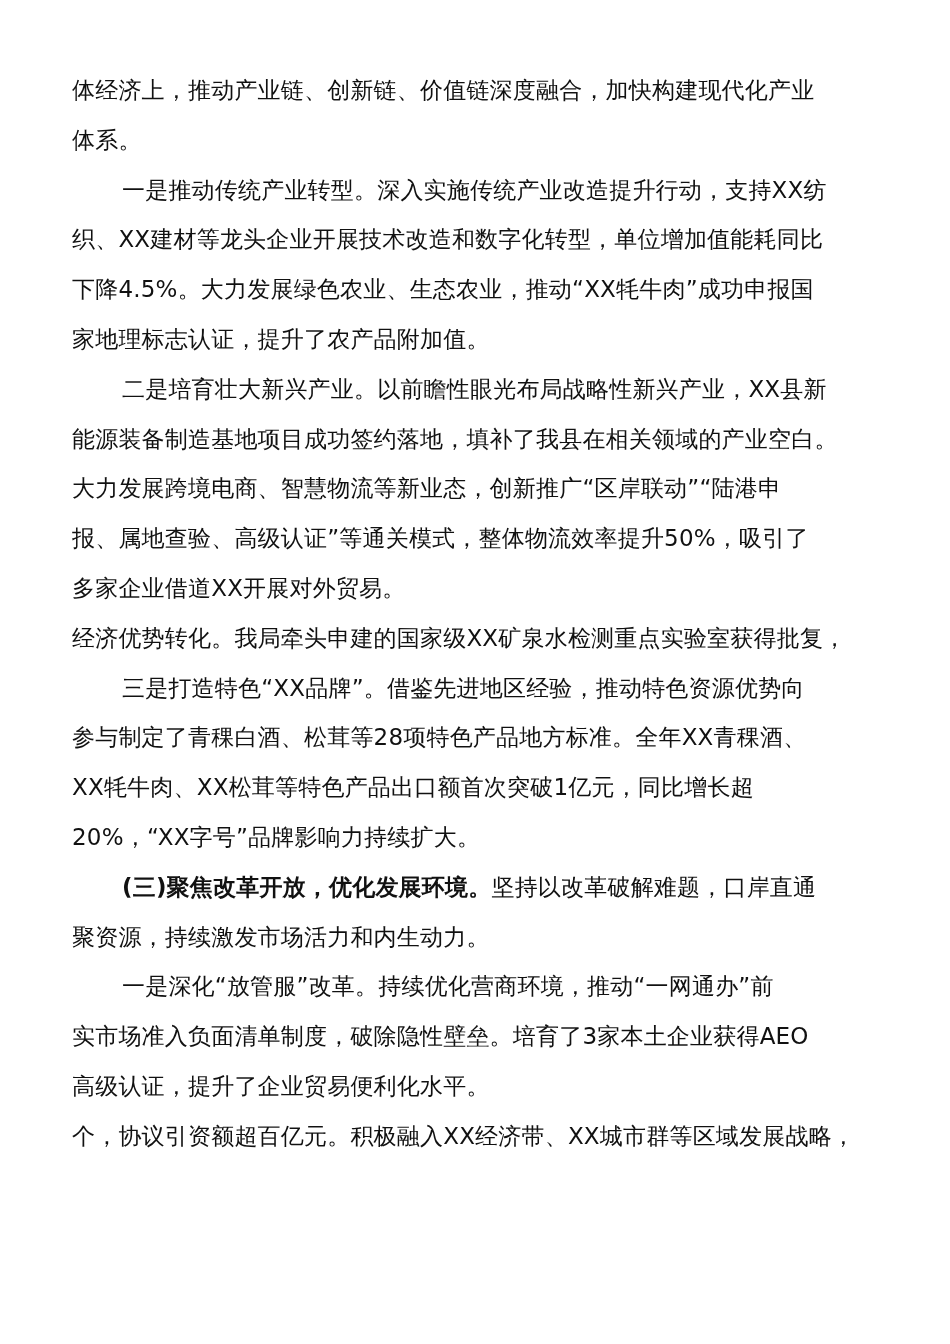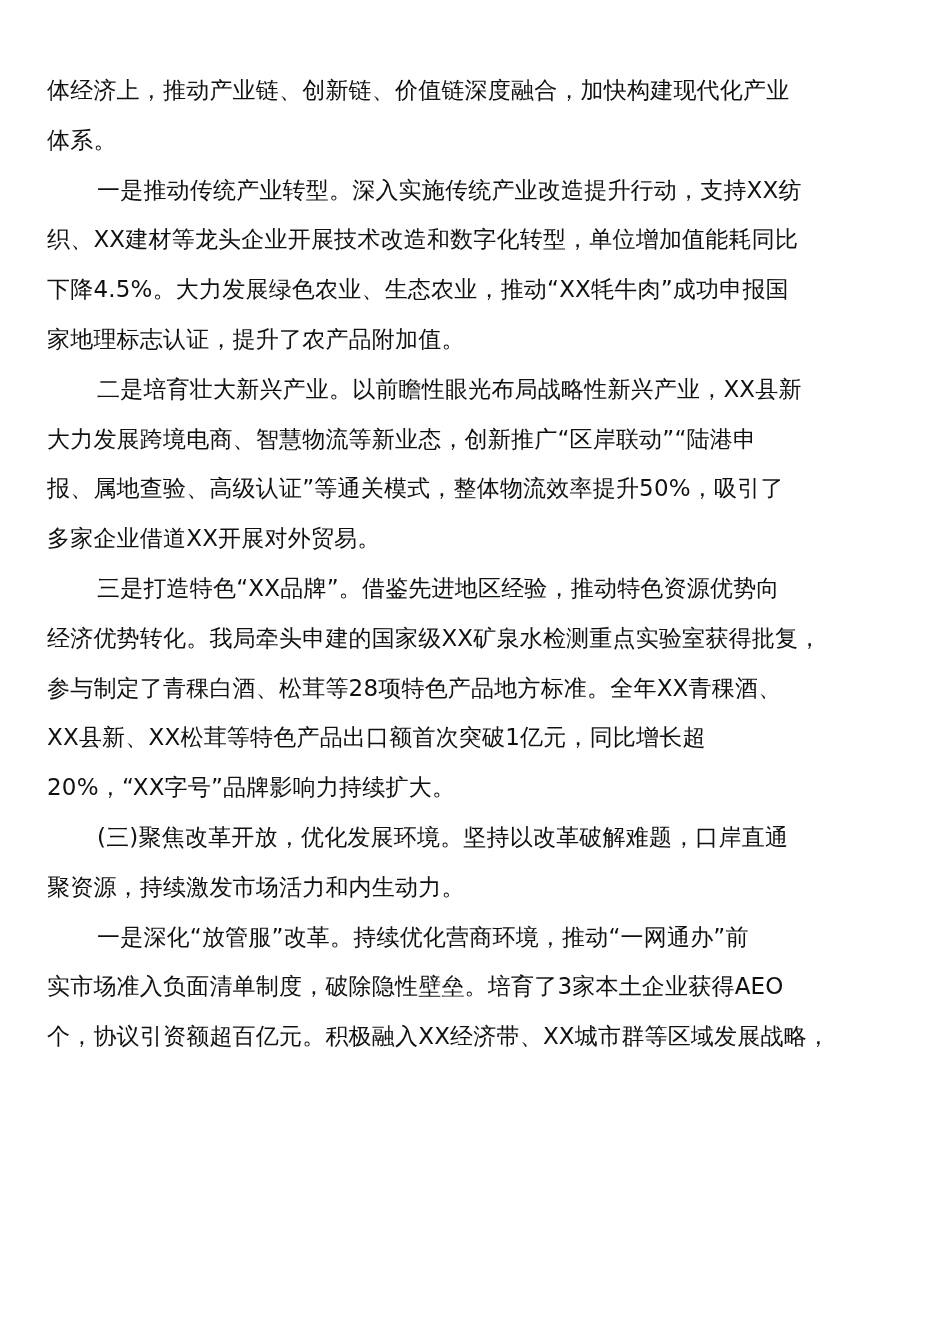--- a/index.html
+++ b/index.html
@@ -1,62 +1,64 @@
 <!DOCTYPE html>
 <html><head>
 <meta charset="utf-8">
 <style>
   html, body { margin: 0; padding: 0; background: #ffffff; }
   body { width: 950px; height: 1344px; position: relative; overflow: hidden;
          font-family: "DejaVu Sans", "Liberation Sans", sans-serif; color: #111111; }
-  .page { position: absolute; left: 47px; top: 66px; width: 850px; }
+  .page { position: absolute; left: 72px; top: 66px; width: 850px; }
   .line { height: 49.8px; line-height: 49.8px; font-size: 23px; white-space: nowrap;
           letter-spacing: 0.2px; }
   .indent { padding-left: 50px; }
-  .bold { font-weight: normal; }
+  .bold { font-weight: bold; }
 </style>
 </head>
 <body>
 
 <div class="page">
 
   <div>
     <div class="line">体经济上，推动产业链、创新链、价值链深度融合，加快构建现代化产业</div>
     <div class="line">体系。</div>
   </div>
 
   <div>
     <div class="line indent">一是推动传统产业转型。深入实施传统产业改造提升行动，支持XX纺</div>
     <div class="line">织、XX建材等龙头企业开展技术改造和数字化转型，单位增加值能耗同比</div>
     <div class="line">下降4.5%。大力发展绿色农业、生态农业，推动“XX牦牛肉”成功申报国</div>
     <div class="line">家地理标志认证，提升了农产品附加值。</div>
   </div>
 
   <div>
     <div class="line indent">二是培育壮大新兴产业。以前瞻性眼光布局战略性新兴产业，XX县新</div>
+    <div class="line">能源装备制造基地项目成功签约落地，填补了我县在相关领域的产业空白。</div>
     <div class="line">大力发展跨境电商、智慧物流等新业态，创新推广“区岸联动”“陆港申</div>
     <div class="line">报、属地查验、高级认证”等通关模式，整体物流效率提升50%，吸引了</div>
     <div class="line">多家企业借道XX开展对外贸易。</div>
   </div>
 
   <div>
+    <div class="line">经济优势转化。我局牵头申建的国家级XX矿泉水检测重点实验室获得批复，</div>
     <div class="line indent">三是打造特色“XX品牌”。借鉴先进地区经验，推动特色资源优势向</div>
-    <div class="line">经济优势转化。我局牵头申建的国家级XX矿泉水检测重点实验室获得批复，</div>
     <div class="line">参与制定了青稞白酒、松茸等28项特色产品地方标准。全年XX青稞酒、</div>
-    <div class="line">XX县新、XX松茸等特色产品出口额首次突破1亿元，同比增长超</div>
+    <div class="line">XX牦牛肉、XX松茸等特色产品出口额首次突破1亿元，同比增长超</div>
     <div class="line">20%，“XX字号”品牌影响力持续扩大。</div>
   </div>
 
   <div>
     <div class="line indent"><span class="bold">(三)聚焦改革开放，优化发展环境。</span><span>坚持以改革破解难题，口岸直通</span></div>
     <div class="line">聚资源，持续激发市场活力和内生动力。</div>
   </div>
 
   <div>
     <div class="line indent">一是深化“放管服”改革。持续优化营商环境，推动“一网通办”前</div>
     <div class="line">实市场准入负面清单制度，破除隐性壁垒。培育了3家本土企业获得AEO</div>
+    <div class="line">高级认证，提升了企业贸易便利化水平。</div>
   </div>
 
   <div>
     <div class="line">个，协议引资额超百亿元。积极融入XX经济带、XX城市群等区域发展战略，</div>
   </div>
 
 </div>
 
 </body></html>

